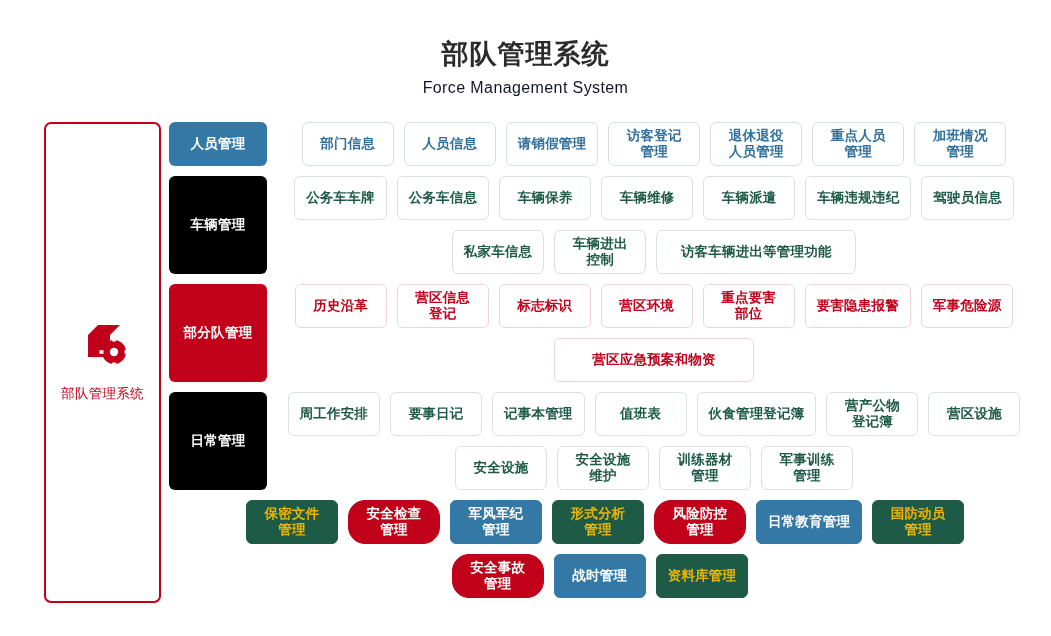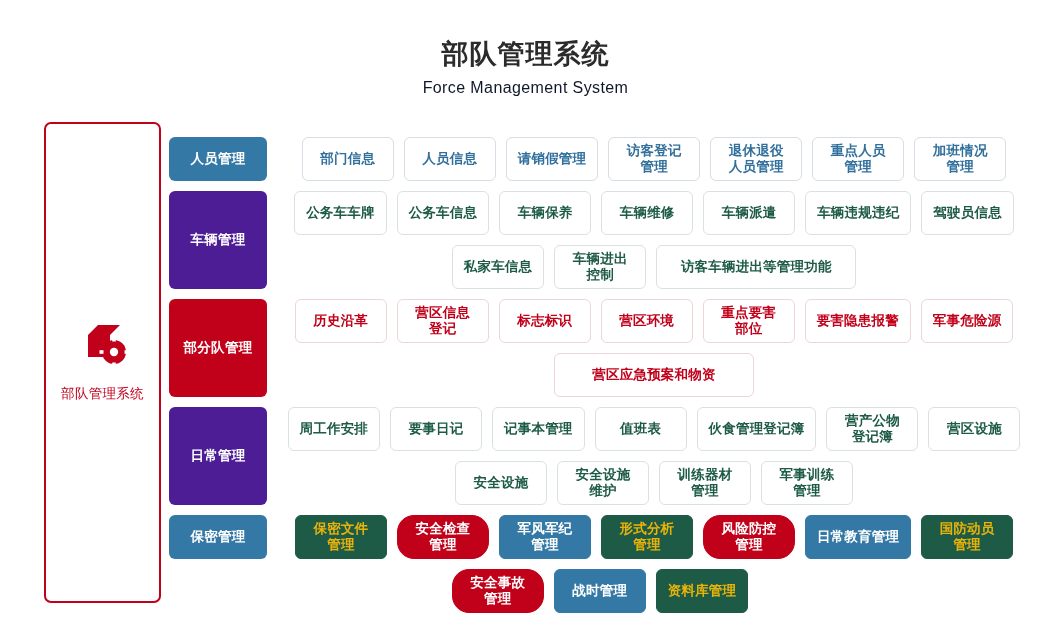--- a/index.html
+++ b/index.html
@@ -58,21 +58,20 @@
     color: #c1001a;
     font-weight: normal;
     letter-spacing: 0.3px;
   }
 
   
   .grid {
     margin-left: 8px;
     flex: 1 1 auto;
     padding-right: 20px;
-    margin-top: 15px;
   }
   .cat-row {
     display: flex;
     align-items: flex-start;
     margin-bottom: 10px;
   }
   .cat-label {
     flex: 0 0 auto;
     width: 98px;
     border-radius: 6px;
@@ -119,21 +118,21 @@
   .tile.out-blue  { color: #31709c; border-color: #d6dde4; }
   .tile.out-green { color: #1e5b46; border-color: #dbe1e0; }
   .tile.out-red   { color: #c1001a; border-color: #eed4d7; }
 
   
   .tile.solid-blue  { background: #3479a6; border-color: #3479a6; color: #ffffff; }
   .tile.solid-green { background: #1e5b46; border-color: #1e5b46; color: #eab308; }
   .tile.solid-red   { background: #c1001a; border-color: #c1001a; color: #ffffff; border-radius: 17px; }
 
   .cat-blue  { background: #3479a6; }
-  .cat-green { background: #4c1d95; }
+  .cat-green { background: #000000; }
   .cat-red   { background: #c1001a; font-family: Liberation Serif, serif; }
 
   
   .cat-row.no-label .cat-items { margin-left: 0; }
 </style>
 </head>
 <body>
 
 <div id="page">
 
@@ -231,21 +230,20 @@
             <div class="tile out-green">安全设施</div>
             <div class="tile out-green">安全设施
 维护</div>
             <div class="tile out-green">训练器材
 管理</div>
             <div class="tile out-green">军事训练
 管理</div>
           </div>
         </div>
         <div class="cat-row">
-          <div class="cat-label cat-blue">保密管理</div>
           <div class="cat-items">
             <div class="tile solid-green">保密文件
 管理</div>
             <div class="tile solid-red">安全检查
 管理</div>
             <div class="tile solid-blue">军风军纪
 管理</div>
             <div class="tile solid-green">形式分析
 管理</div>
             <div class="tile solid-red">风险防控

